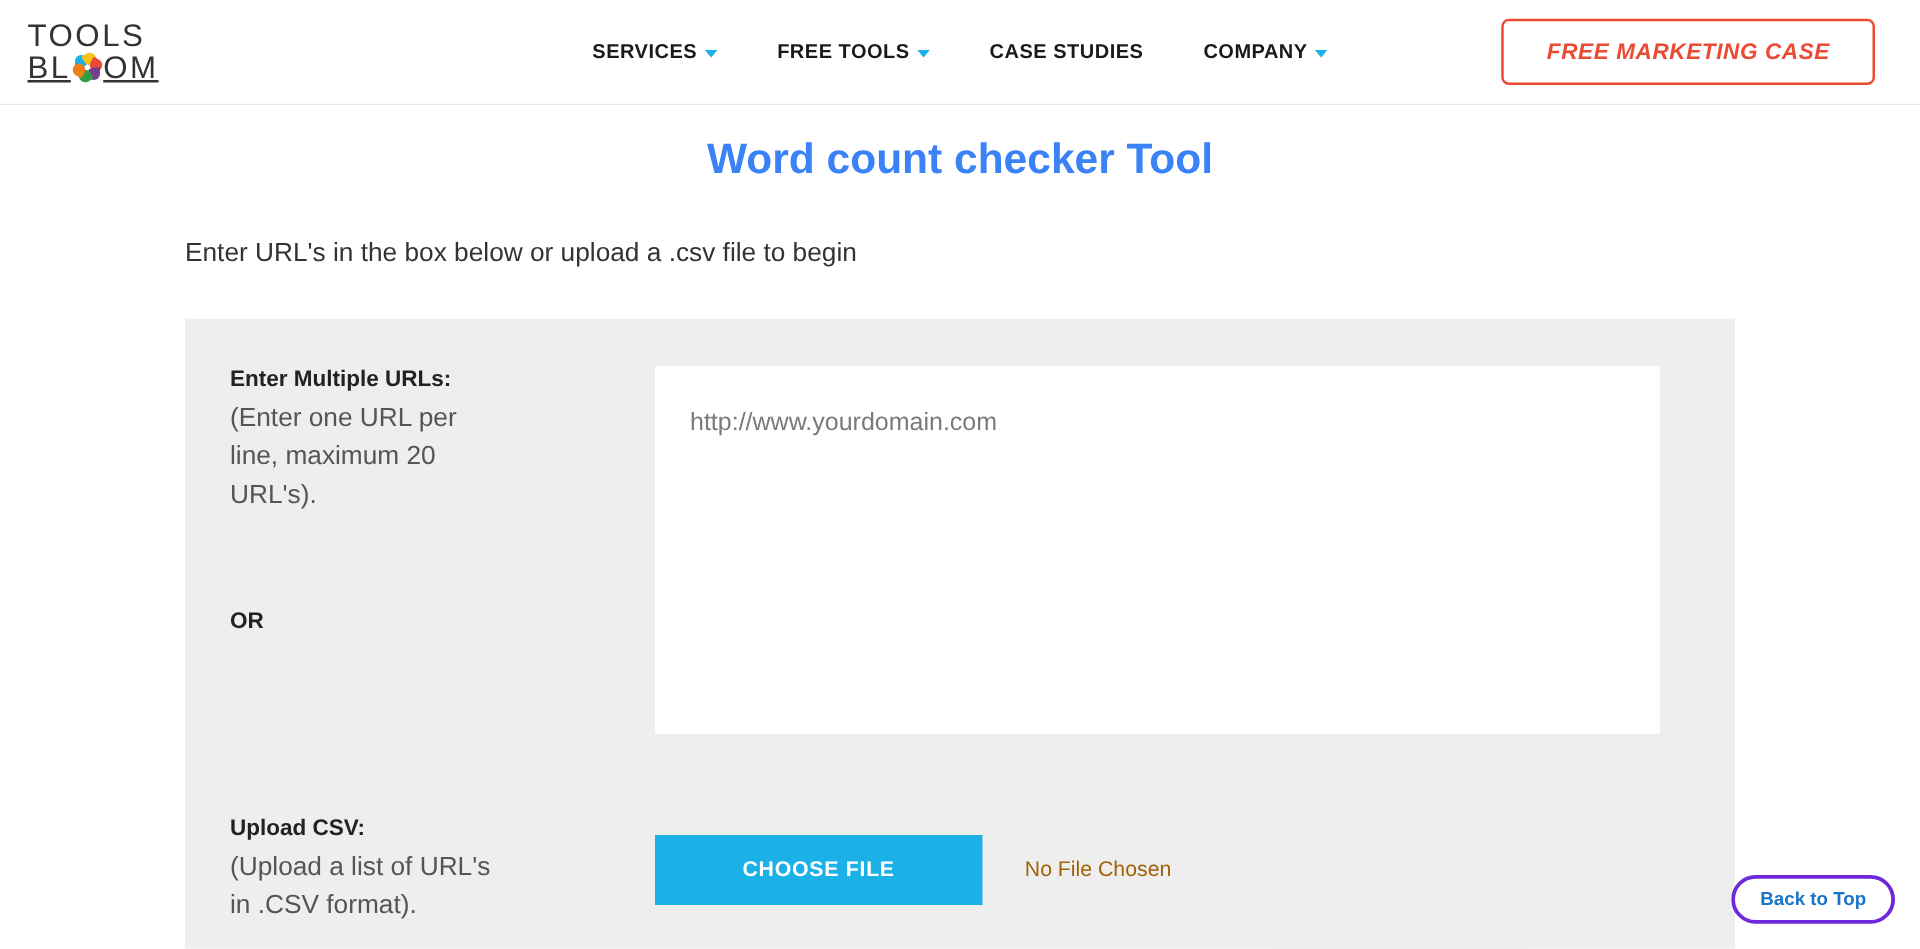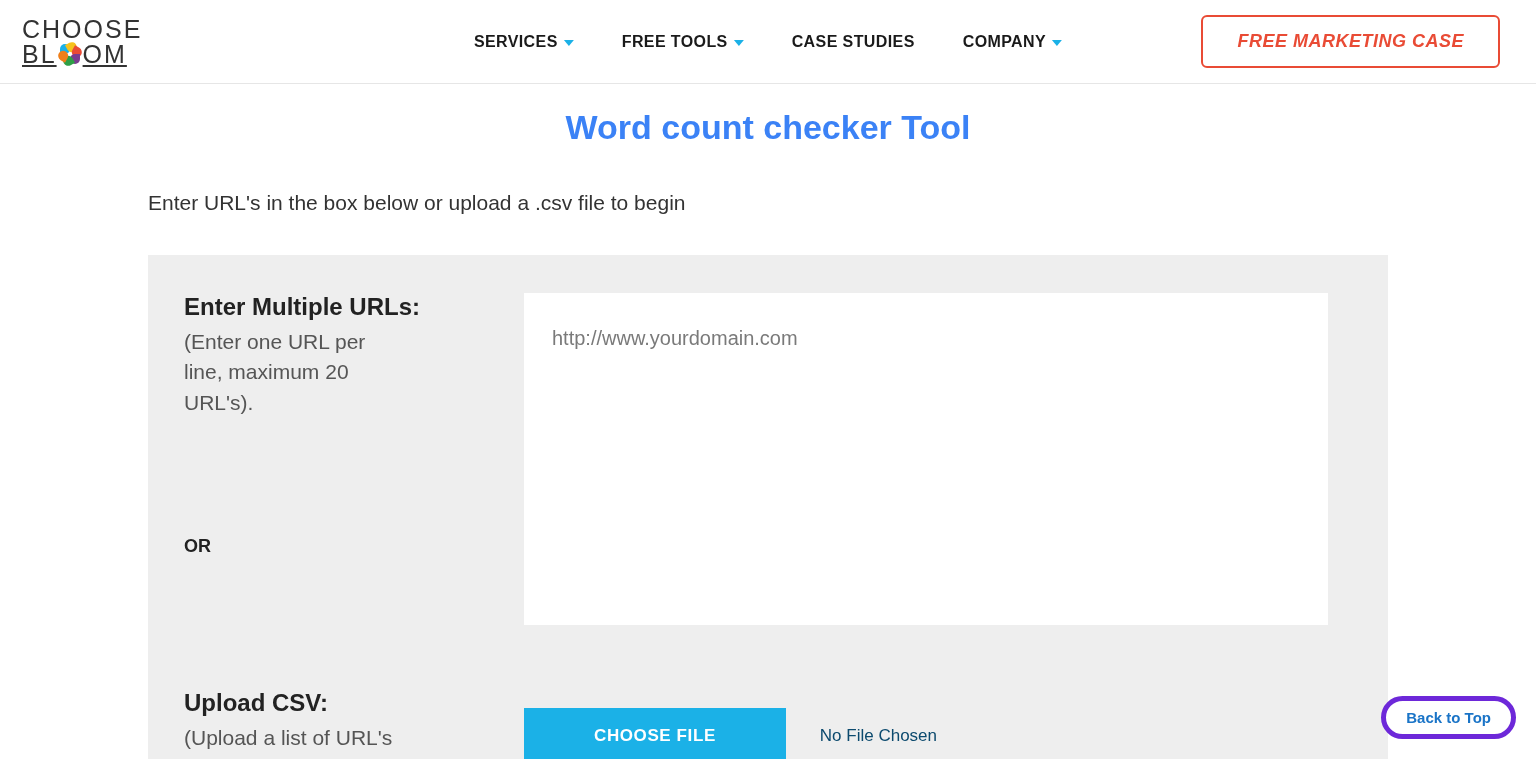--- a/index.html
+++ b/index.html
@@ -106,75 +106,75 @@
     background:#eeeeee;
     margin: 0 148px 0 148px;
     padding: 38px 60px 40px 36px;
     min-height: 460px;
   }
 
   .row { display:flex; }
   .row .left { width: 340px; flex:0 0 340px; }
   .row .right { flex:1; }
 
-  .label-strong { font-size:24px; font-weight:600; color:#222; }
+  .label-strong { font-size:18px; font-weight:600; color:#222; }
   .label-hint   { font-size:21px; color:#555; margin-top:6px; line-height:1.45; max-width:220px;}
 
   textarea.url-box {
     width: 100%;
-    height: 332px;
+    height: 294px;
     border:none;
     outline:none;
     resize:none;
     background:#ffffff;
     font-size:20px;
     color:#666;
     padding:34px 28px;
     font-family:inherit;
   }
   textarea.url-box::placeholder { color:#7a7a7a; }
 
-  .or-label { font-size:18px; font-weight:700; color:#222; margin-top: 118px; }
+  .or-label { font-size:18px; font-weight:700; color:#222; margin-top: 75px; }
 
   .upload-row { margin-top: 60px; display:flex;}
   .upload-row .left { width:340px; flex:0 0 340px; }
   .upload-row .right { flex:1; display:flex; align-items:center; gap:34px;}
   .choose-btn {
     background:#1bb1e7;
     color:#fff;
     font-weight:700;
     font-size:17px;
     letter-spacing:0.6px;
     border:none;
     padding: 18px 70px;
     cursor:pointer;
   }
-  .no-file { font-size:17px; color:#0c4a6e;text-align:right; }
+  .no-file { font-size:17px; color:#a16207;text-align:right; }
 
   
   .back-to-top {
     position:fixed;
     right:20px;
     bottom:20px;
-    border:5px solid #6d28d9;
+    border:3px solid #6d28d9;
     color:#1a74c7;
     background:#fff;
     font-size:15px;
     font-weight:600;
     padding:8px 20px;
     border-radius:22px;
     cursor:pointer;
   }
 </style>
 </head>
 <body>
 
 <header class="topbar">
   <div class="logo">
-    <span class="line1">CHOOSE</span>
+    <span class="line1">TOOLS</span>
     <span class="line2">
       <span>BL</span>
       <span class="flower">
         <span class="p1"></span>
           <span class="p2"></span>
           <span class="p3"></span>
           <span class="p4"></span>
           <span class="p5"></span>
           <span class="p6"></span>
       </span>

